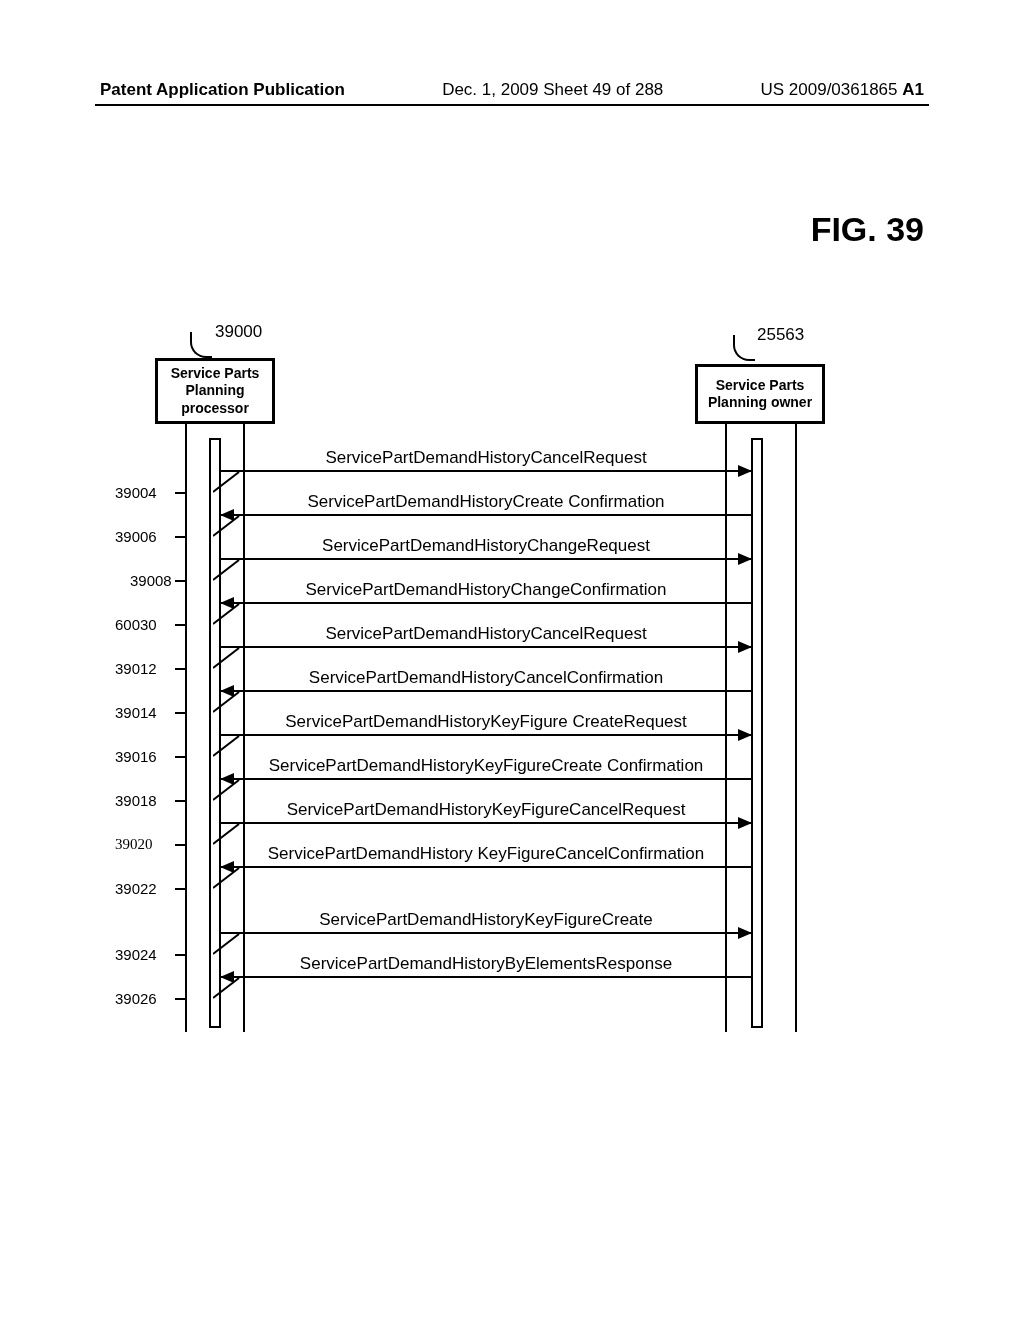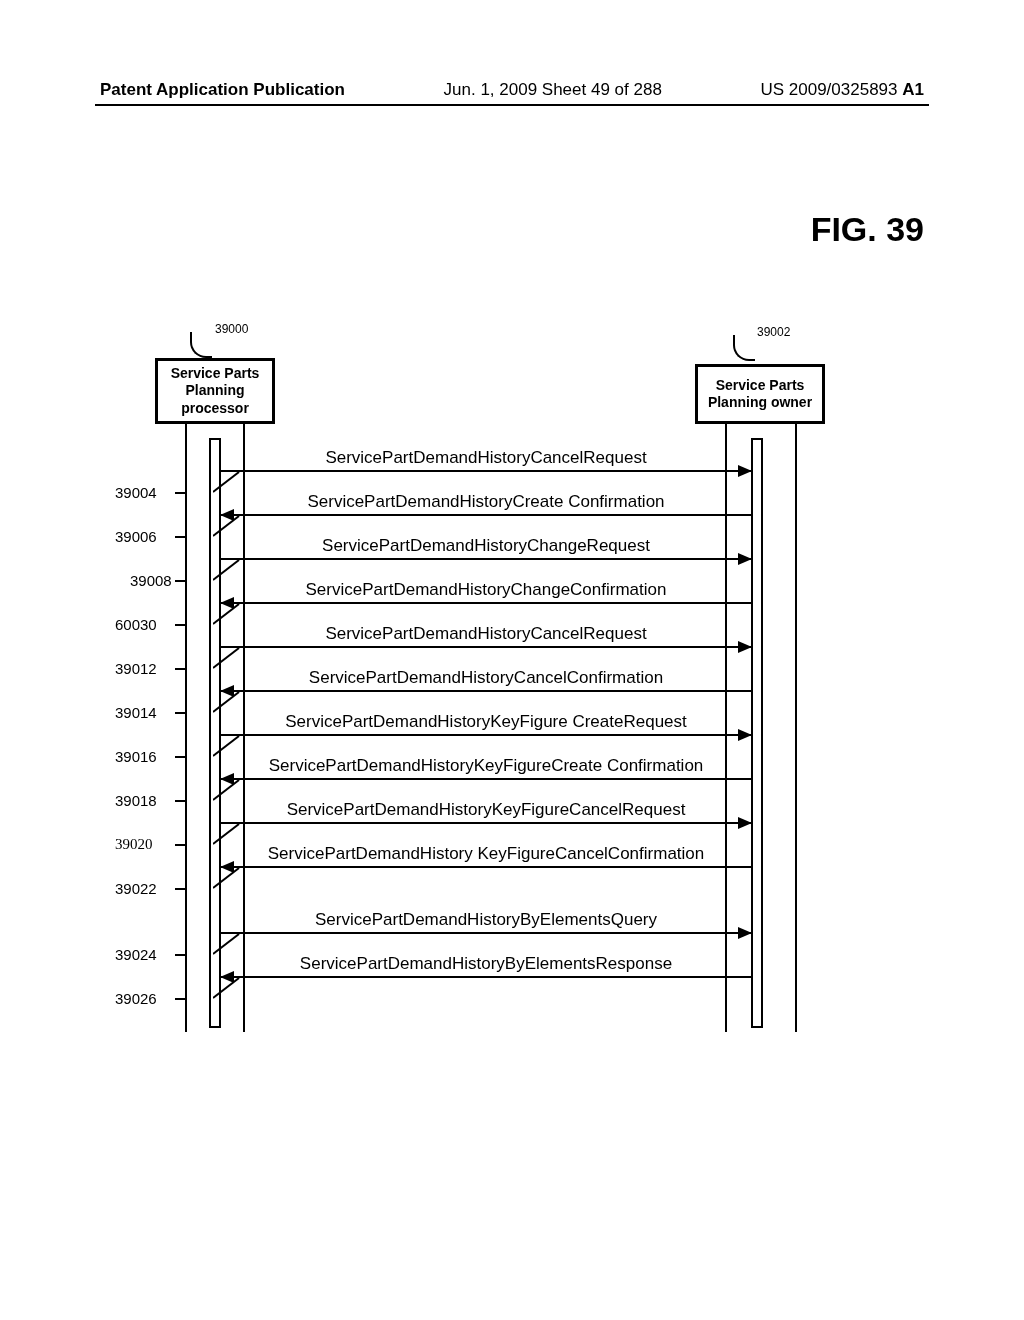--- a/index.html
+++ b/index.html
@@ -81,21 +81,21 @@
   .ref-bracket {
     position: absolute;
     width: 22px;
     height: 26px;
     border-left: 2px solid #000;
     border-bottom: 2px solid #000;
     border-bottom-left-radius: 16px;
   }
   .ref-num {
     position: absolute;
-    font-size: 12px;
+    font-size: 17px;
   }
   .lifeline {
     position: absolute;
     width: 2px;
     background: #000;
   }
   .lifebar {
     position: absolute;
     width: 12px;
     border: 2px solid #000;
@@ -156,36 +156,36 @@
   }
   .side-slash svg { display:block; }
 </style>
 </head>
 <body>
 
 <div class="page">
 
   <div class="header">
     <span class="header-left">Patent Application Publication</span>
-    <span class="header-mid">Jun. 1, 2009  Sheet 49 of 288</span>
+    <span class="header-mid">Dec. 1, 2009  Sheet 49 of 288</span>
     <span class="header-right">
-      <span>US 2009/0325893 </span><b>A1</b>
+      <span>US 2009/0361865 </span><b>A1</b>
     </span>
   </div>
   <div class="header-rule"></div>
 
   <div class="figtitle">FIG. 39</div>
 
   <div class="diagram">
 
     <div class="ref-bracket" style="left:75px; top:2px;"></div>
     <div class="ref-num" style="left:100px; top:-8px;">39000</div>
 
     <div class="ref-bracket" style="left:618px; top:5px;"></div>
-    <div class="ref-num" style="left:642px; top:-5px;">39002</div>
+    <div class="ref-num" style="left:642px; top:-5px;">25563</div>
 
     <div class="actor actor-right">
       <span>Service Parts Planning owner</span>
     </div>
     <div class="actor actor-left">
       <span>Service Parts Planning processor</span>
     </div>
 
     <div class="lifeline" style="left:70px; top:94px; height:608px;"></div>
     <div class="lifeline" style="left:128px; top:94px; height:608px;"></div>
@@ -310,21 +310,21 @@
           <div class="arrow-left"></div>
         </div>
         <div class="sideref" style="left: 0px; top: 550px;">39022</div>
         <div class="side-tick" style="left: 60px; top: 558px;"></div>
         <div class="side-slash" style="left: 98px; top: 538px;">
           <svg width="28" height="24">
             <line x1="0" y1="20" x2="26" y2="0" stroke="#000" stroke-width="2"></line>
           </svg>
         </div>
         <div class="msg" style="top: 602px;">
-          <div class="label">ServicePartDemandHistoryByElementsQuery</div>
+          <div class="label">ServicePartDemandHistoryKeyFigureCreate</div>
           <div class="line"></div>
           <div class="arrow-right"></div>
         </div>
         <div class="sideref" style="left: 0px; top: 616px;">39024</div>
         <div class="side-tick" style="left: 60px; top: 624px;"></div>
         <div class="side-slash" style="left: 98px; top: 604px;">
           <svg width="28" height="24">
             <line x1="0" y1="20" x2="26" y2="0" stroke="#000" stroke-width="2"></line>
           </svg>
         </div>

